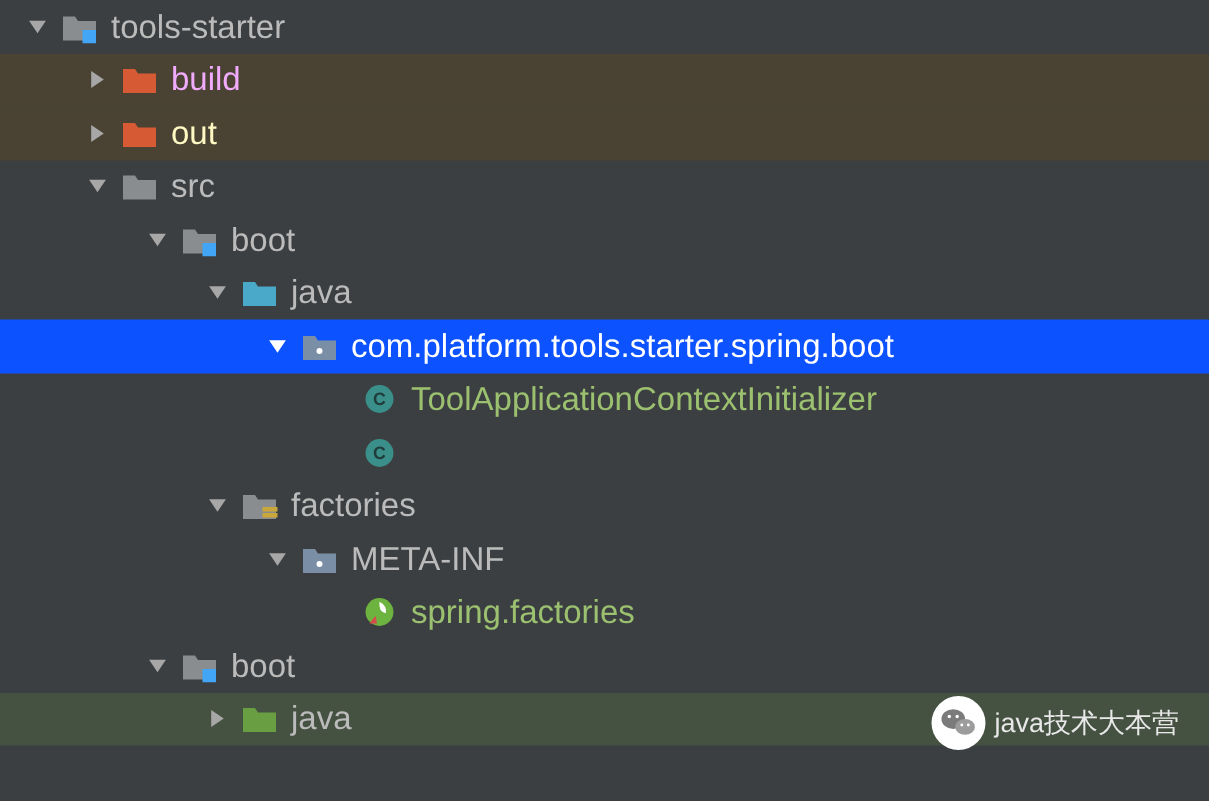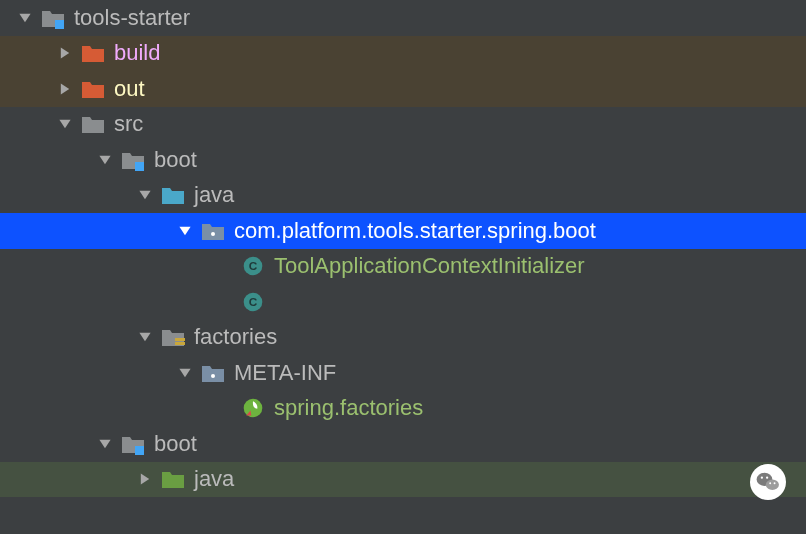--- a/index.html
+++ b/index.html
@@ -320,13 +320,14 @@
   <span class="bubble">
     <svg viewBox="0 0 32 32">
       <ellipse cx="12" cy="13" rx="9" ry="7.5" fill="#7b7b7b"></ellipse>
       <ellipse cx="21" cy="19" rx="7.5" ry="6" fill="#9c9c9c"></ellipse>
       <circle cx="9" cy="11" r="1.3" fill="#ffffff"></circle>
       <circle cx="15" cy="11" r="1.3" fill="#ffffff"></circle>
       <circle cx="18.5" cy="17.5" r="1.1" fill="#ffffff"></circle>
       <circle cx="23.5" cy="17.5" r="1.1" fill="#ffffff"></circle>
     </svg>
   </span>
+  <span>java技术大本营</span>
 </div>
 
 </body></html>

